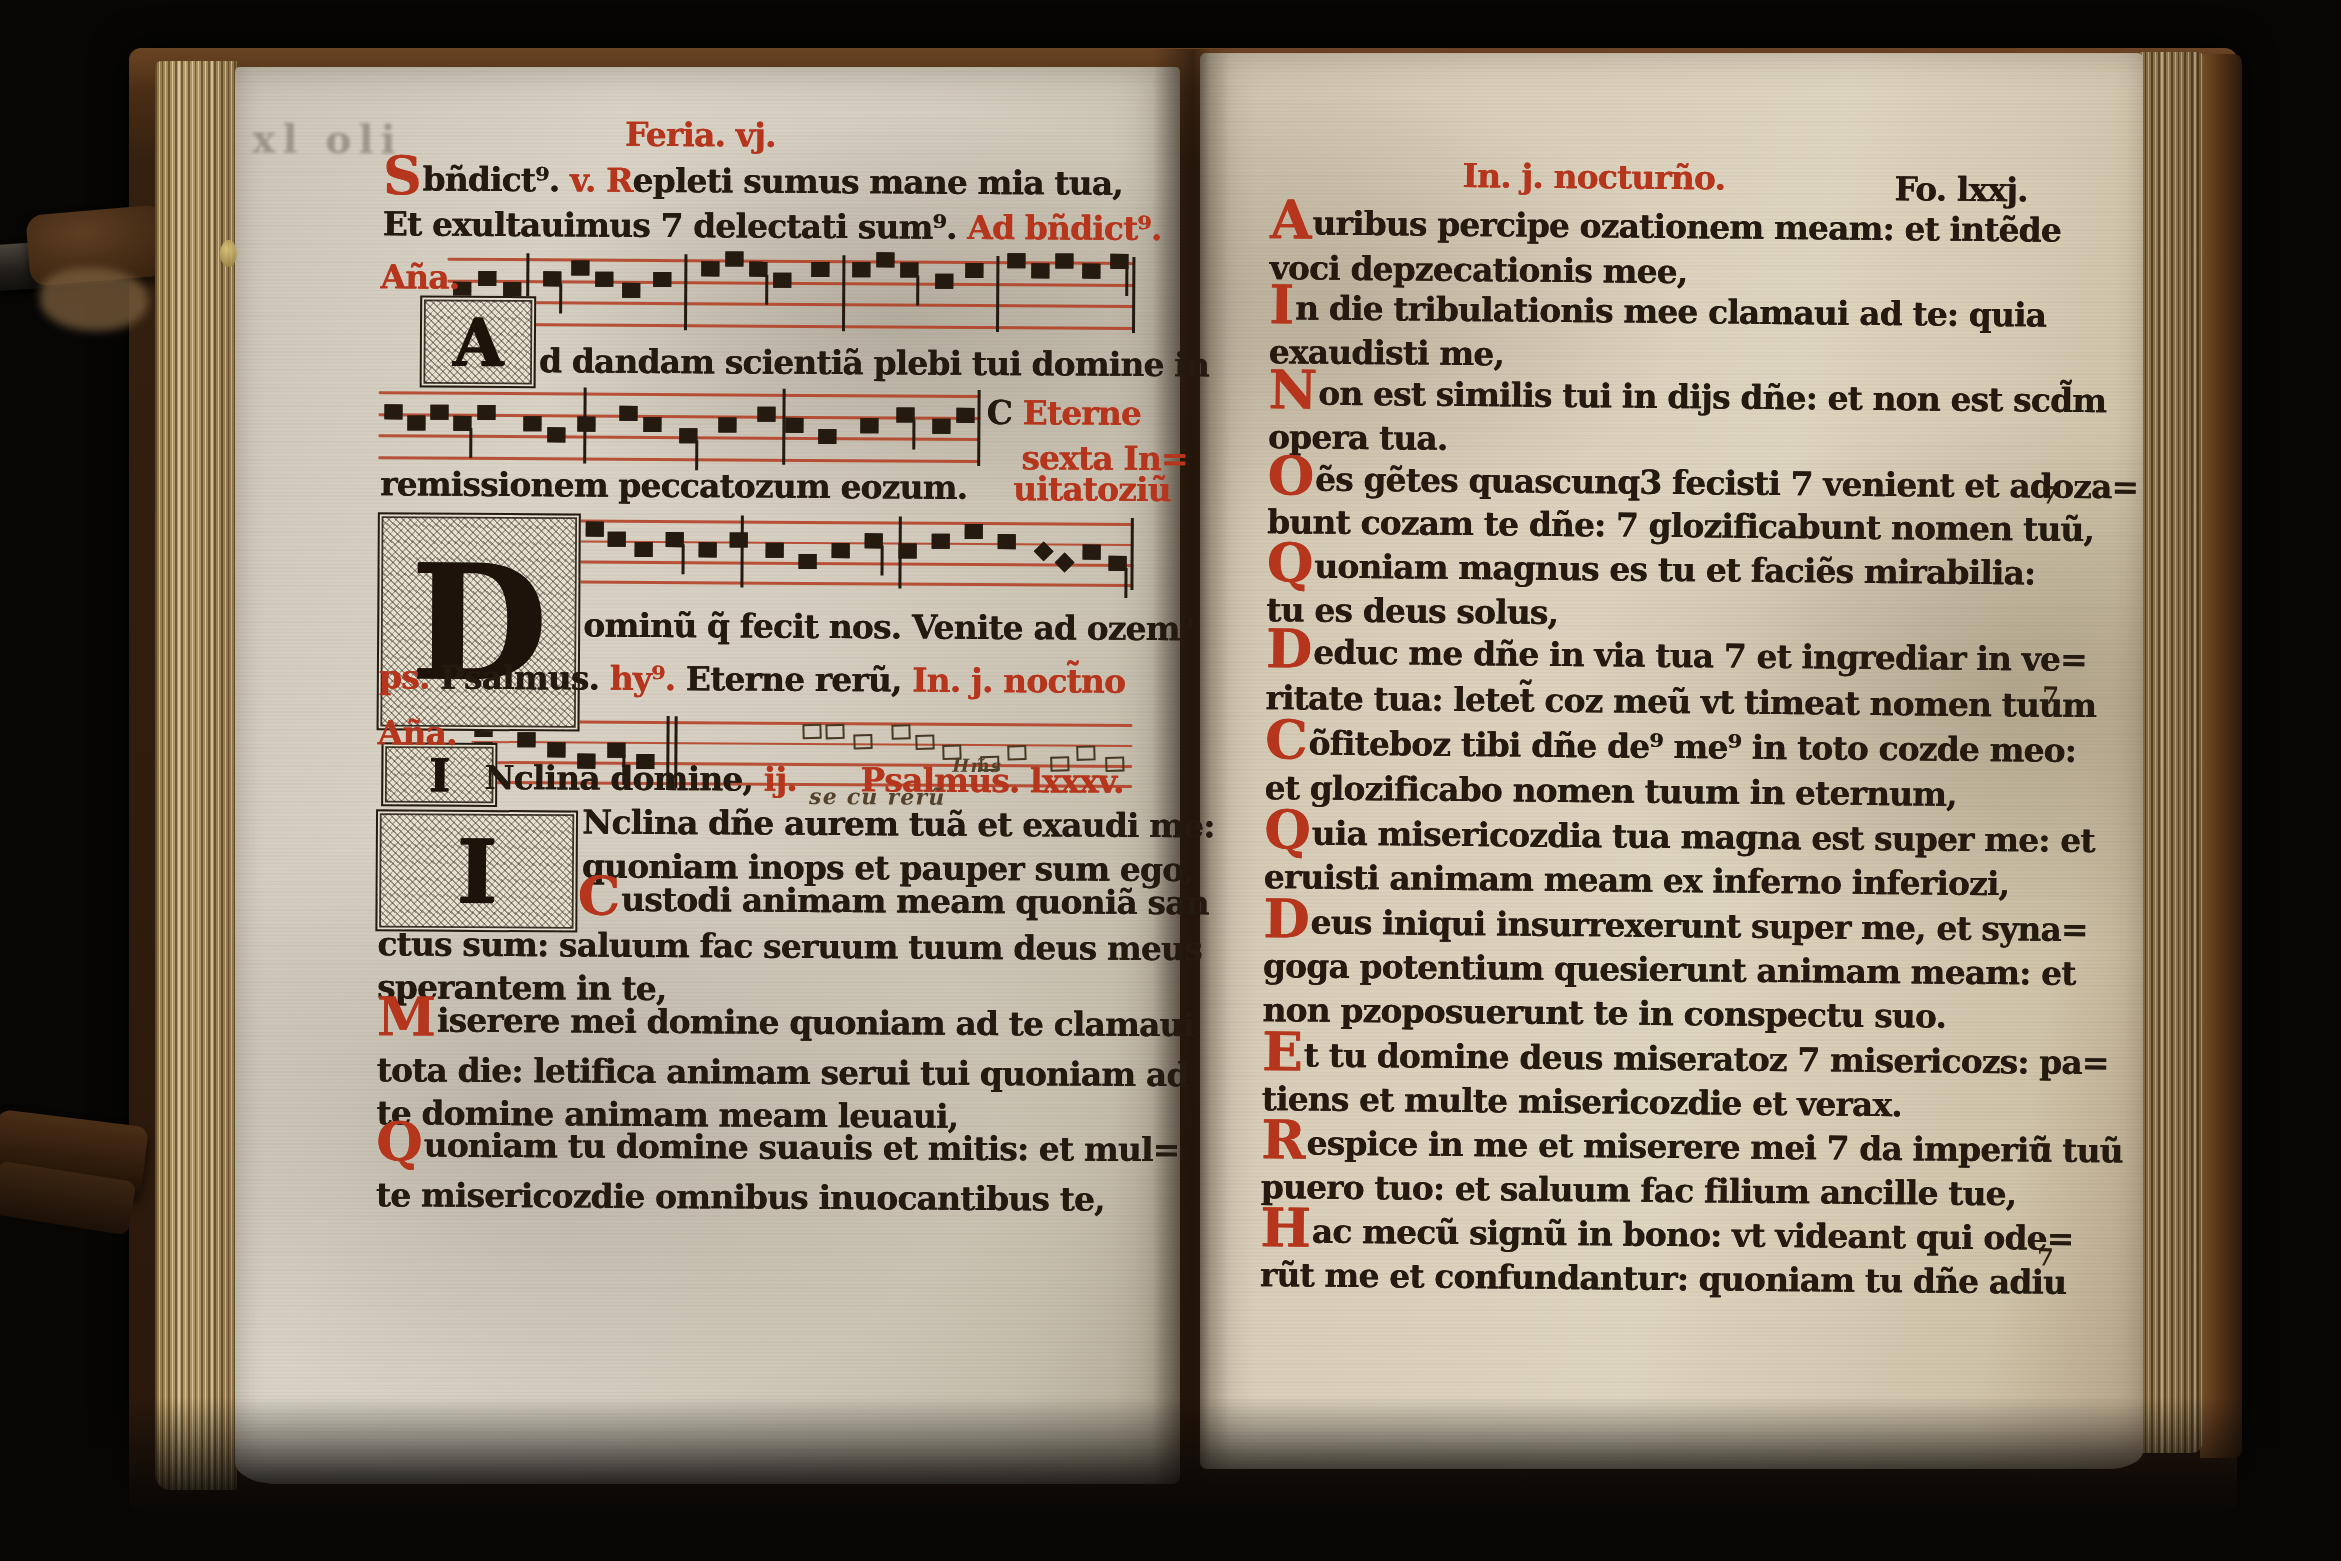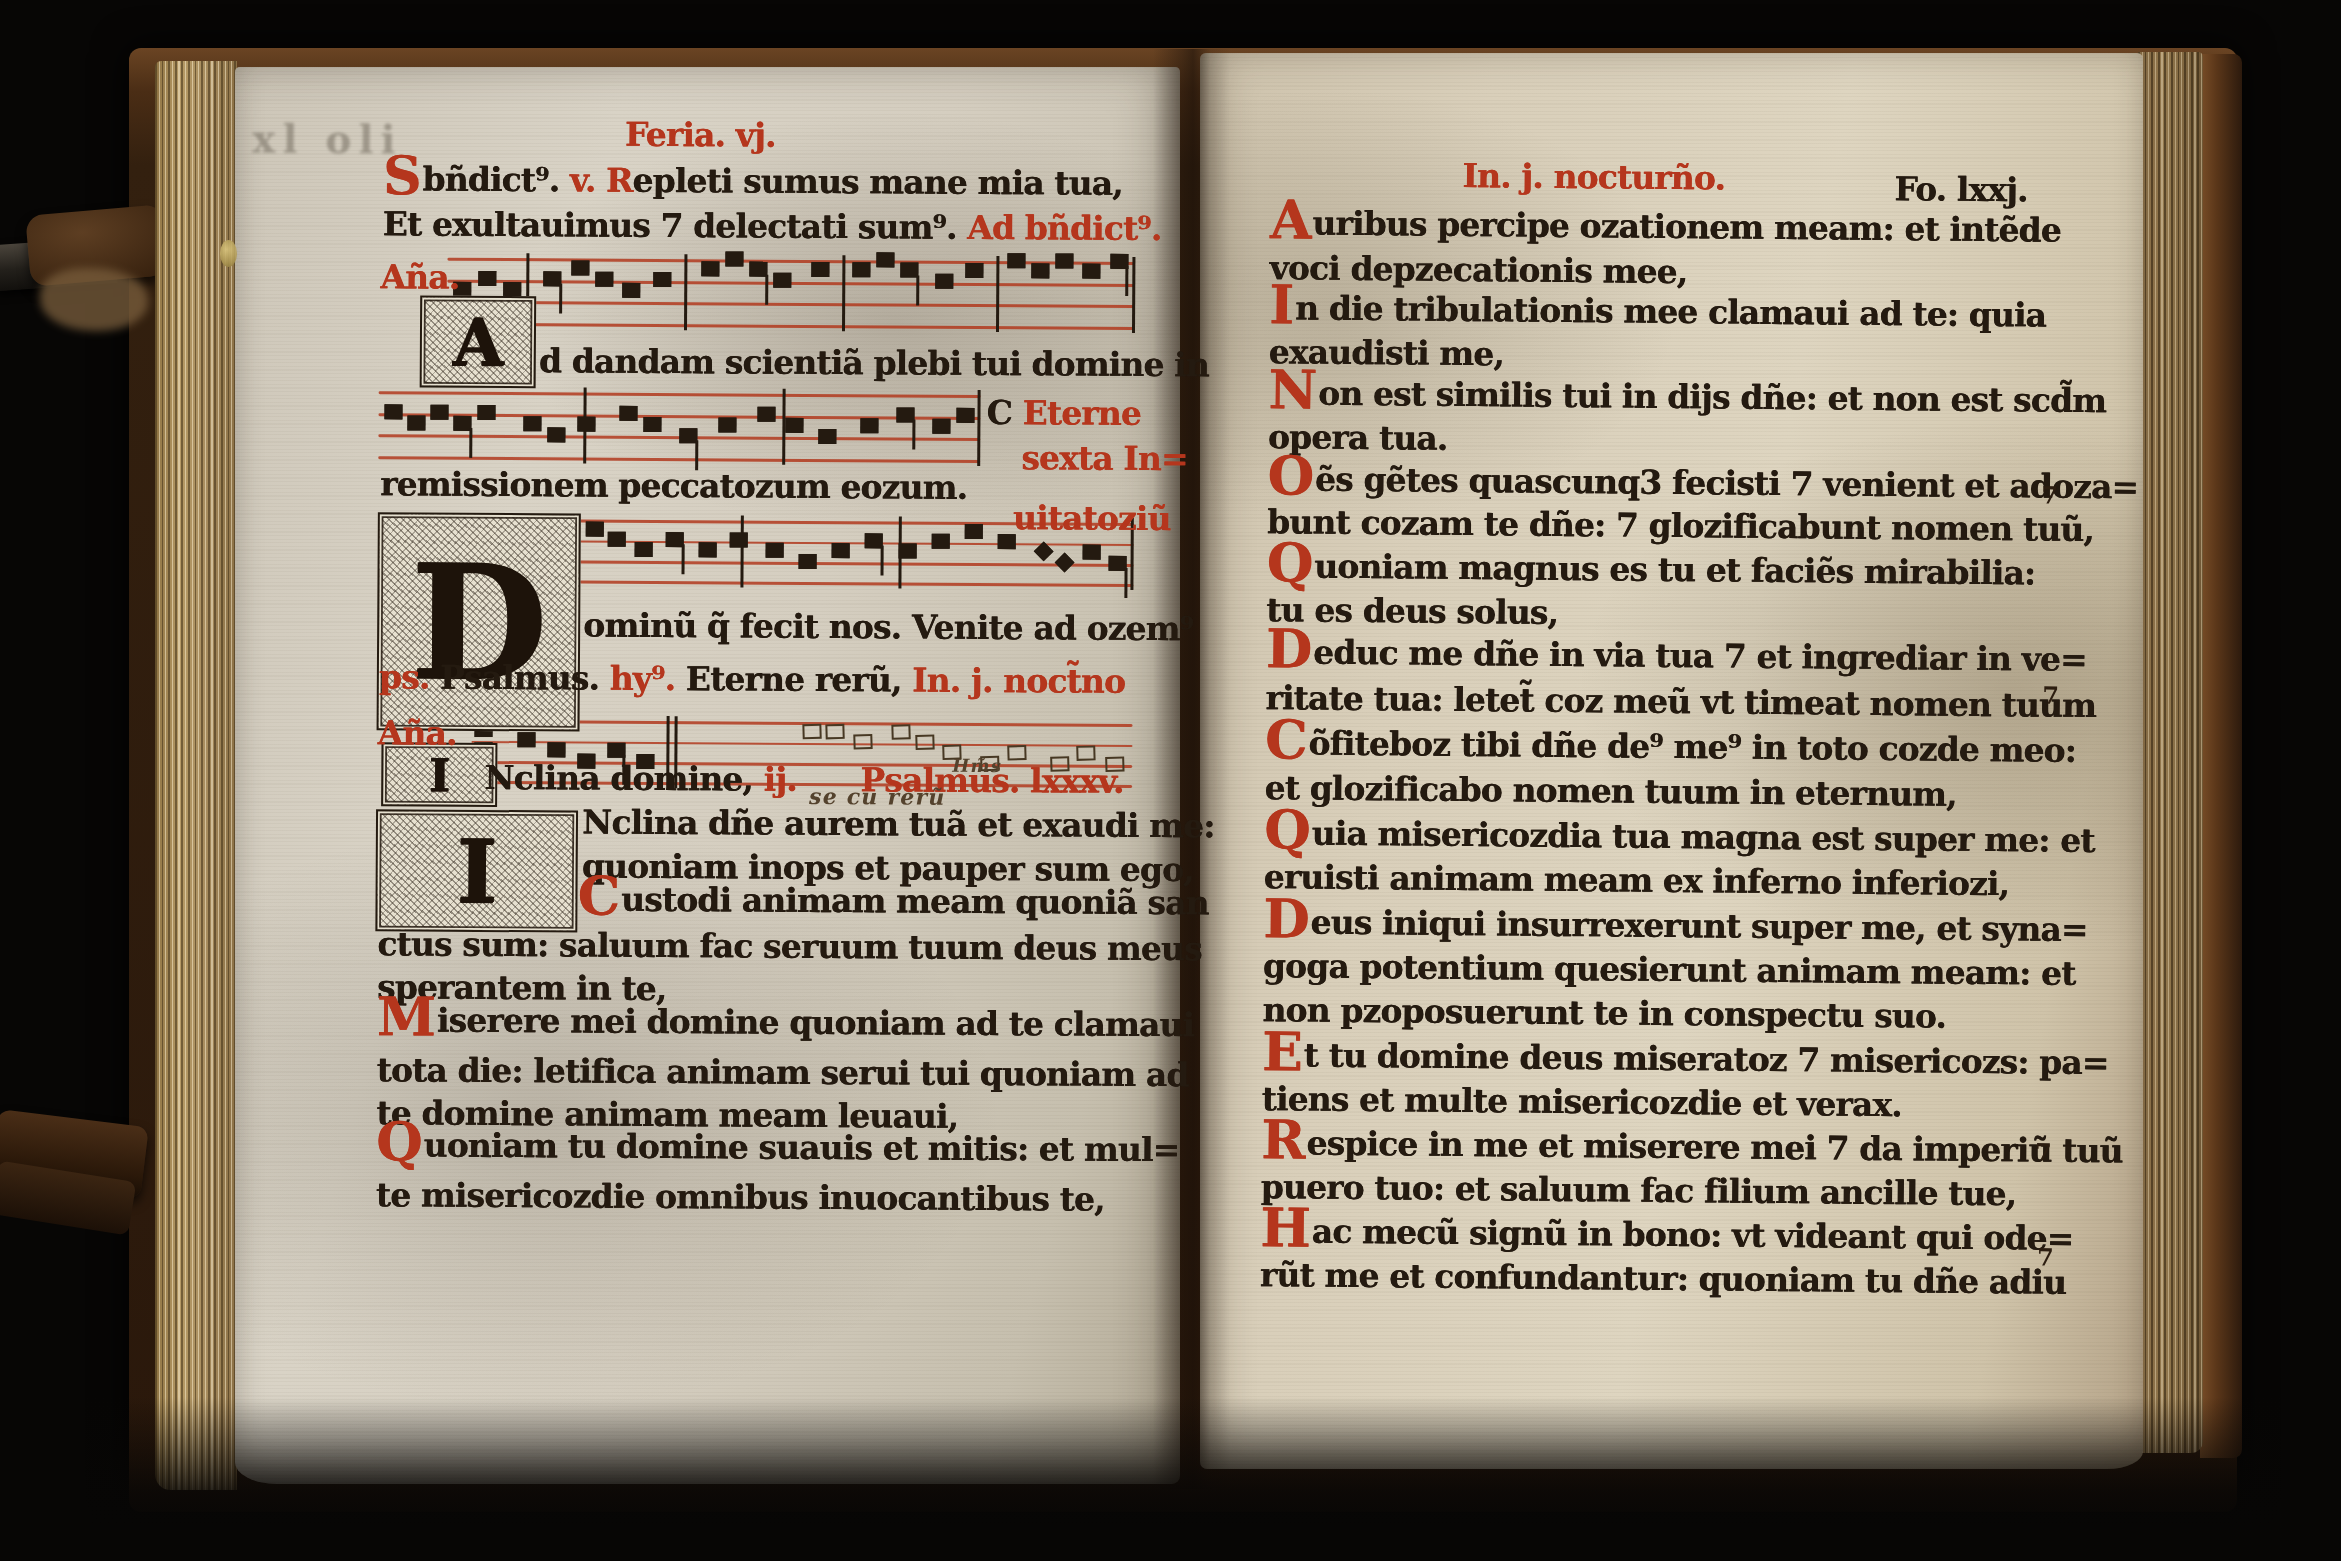--- a/index.html
+++ b/index.html
@@ -254,21 +254,21 @@
       <div class="wc" style="left: 381px; top: 807px; width: 198px; height: 118px;">
         <span style="font-size: 87px;">I</span>
       </div>
       <div class="tl ctr" style="left: 701px; top: 114px;"><span class="sg red">Feria. vj.</span></div>
       <div class="tl" style="left: 384px; top: 160px;"><span class="sg red v">S</span><span class="sg ink">bñdict⁹. </span><span class="sg red">v. </span><span class="sg red">R</span><span class="sg ink">epleti sumus mane mia tua,</span></div>
       <div class="tl" style="left: 384px; top: 205px;"><span class="sg ink">Et exultauimus 7 delectati sum⁹. </span><span class="sg red">Ad bñdict⁹.</span></div>
       <div class="tl" style="left: 382px; top: 258px;"><span class="sg red">Aña.</span></div>
       <div class="tl" style="left: 541px; top: 341px;"><span class="sg ink">d dandam scientiã plebi tui domine in</span></div>
       <div class="tl" style="left: 989px; top: 390px;"><span class="sg ink">C </span><span class="sg red">Eterne</span></div>
       <div class="tl" style="left: 1024px; top: 435px;"><span class="sg red">sexta In=</span></div>
-      <div class="tl" style="left: 1016px; top: 495px;"><span class="sg red">uitatoziũ</span></div>
+      <div class="tl" style="left: 1016px; top: 466px;"><span class="sg red">uitatoziũ</span></div>
       <div class="tl" style="left: 383px; top: 465px;"><span class="sg ink">remissionem peccatozum eozum.</span></div>
       <div class="tl" style="left: 587px; top: 605px;"><span class="sg ink">ominũ q̃ fecit nos. Venite ad ozem⁹</span></div>
       <div class="tl" style="left: 383px; top: 658px;"><span class="sg red">ps. </span><span class="sg ink">Psalmus. </span><span class="sg red">hy⁹. </span><span class="sg ink">Eterne rerũ, </span><span class="sg red">In. j. noct̃no</span></div>
       <div class="tl" style="left: 382px; top: 714px;"><span class="sg red">Aña.</span></div>
       <div class="tl" style="left: 489px; top: 758px;"><span class="sg ink">Nclina domine, </span><span class="sg red">ij.</span><span class="sg ink">      </span><span class="sg red">Psalmus. lxxxv.</span></div>
       <div class="tl" style="left: 587px; top: 802px;"><span class="sg ink">Nclina dñe aurem tuã et exaudi me:</span></div>
       <div class="tl" style="left: 587px; top: 846px;"><span class="sg ink">quoniam inops et pauper sum ego,</span></div>
       <div class="tl" style="left: 583px; top: 879px;"><span class="sg red v">C</span><span class="sg ink">ustodi animam meam quoniã san</span></div>
       <div class="tl" style="left: 383px; top: 925px;"><span class="sg ink">ctus sum: saluum fac seruum tuum deus meus</span></div>
       <div class="tl" style="left: 383px; top: 968px;"><span class="sg ink">sperantem in te,</span></div>

